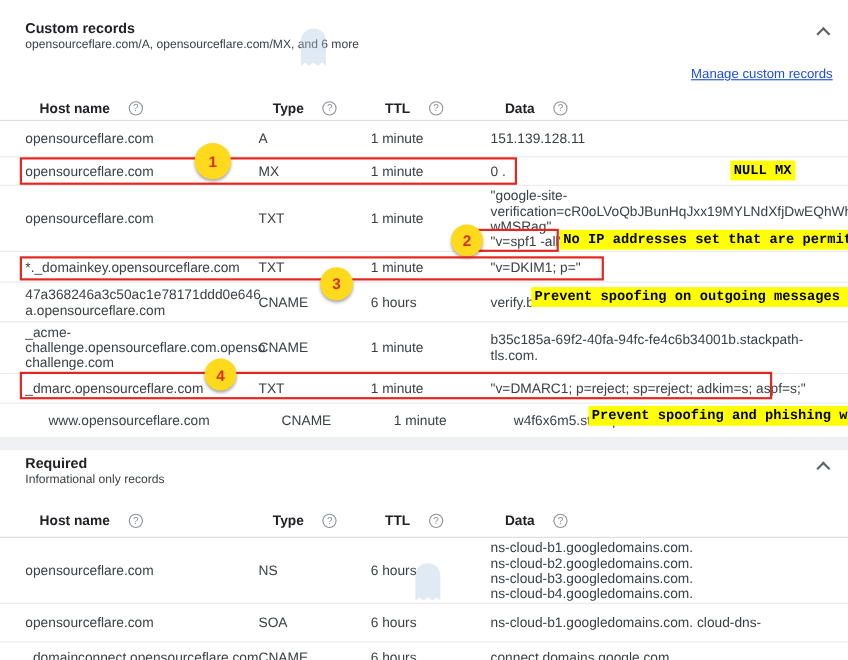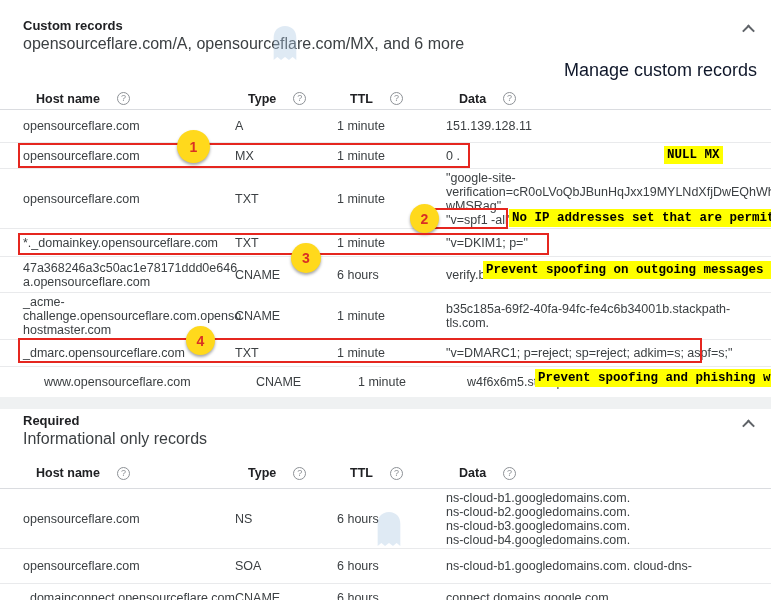--- a/index.html
+++ b/index.html
@@ -4,31 +4,31 @@
 <style>
   * { margin:0; padding:0; box-sizing:border-box; }
   html,body { background:#fff; }
   .page {
     position:relative; width:771px; height:600px; overflow:hidden;
     background:#fff; font-family:"Liberation Sans","DejaVu Sans",sans-serif;
     color:#3c4043; font-size:12.5px;margin-top:12px;
   }
   
   .sec-title { position:absolute; left:23px; font-weight:bold; color:#202124; font-size:13px; }
-  .sec-sub   { position:absolute; left:23px; color:#3c4043; font-size:16px; }
+  .sec-sub   { position:absolute; left:23px; color:#3c4043; font-size:11px; }
   .chev {
     position:absolute; right:12px; width:22px; height:22px; cursor:pointer;
     display:flex; align-items:center; justify-content:center;
   }
   .chev i {
     width:9px; height:9px; border-top:2px solid #5f6368; border-right:2px solid #5f6368;
     transform:rotate(-45deg) translate(-1px,1px); display:block;
   }
   .manage-link {
-    position:absolute; right:14px; top:48px; color:#0f172a; font-size:18px; cursor:pointer;
+    position:absolute; right:14px; top:48px; color:#1d4ed8; font-size:12px; cursor:pointer;text-decoration:underline;
   }
   
   .rtable { position:absolute; left:0; right:0; }
   .tr {
     display:grid; grid-template-columns:212px 102px 109px auto;
     padding-left:23px; padding-right:8px; align-items:center;
     border-bottom:1px solid #e9eaec;
   }
   .tr.head { border-bottom:1px solid #dadce0;padding-left:36px; }
   .th { font-weight:bold; color:#202124; display:flex; align-items:center; }
@@ -145,21 +145,21 @@
       <div class="td">6 hours</div>
       <div class="td">
           <div>verify.b</div>
         </div>
     </div>
 
     <div class="tr" style="height:47px;">
       <div class="td">
         <div>_acme-</div>
         <div>challenge.opensourceflare.com.openso</div>
-        <div>hostmaster.com</div>
+        <div>challenge.com</div>
       </div>
       <div class="td">CNAME</div>
       <div class="td">1 minute</div>
       <div class="td">
           <div>b35c185a-69f2-40fa-94fc-fe4c6b34001b.stackpath-tls.com.</div>
         </div>
     </div>
 
     <div class="tr" style="height:27px;">
       <div class="td">

